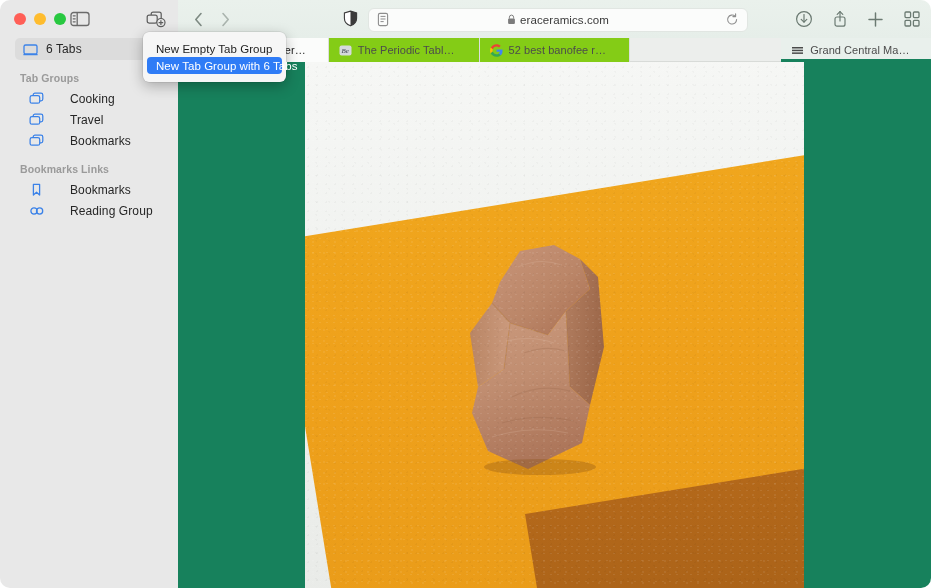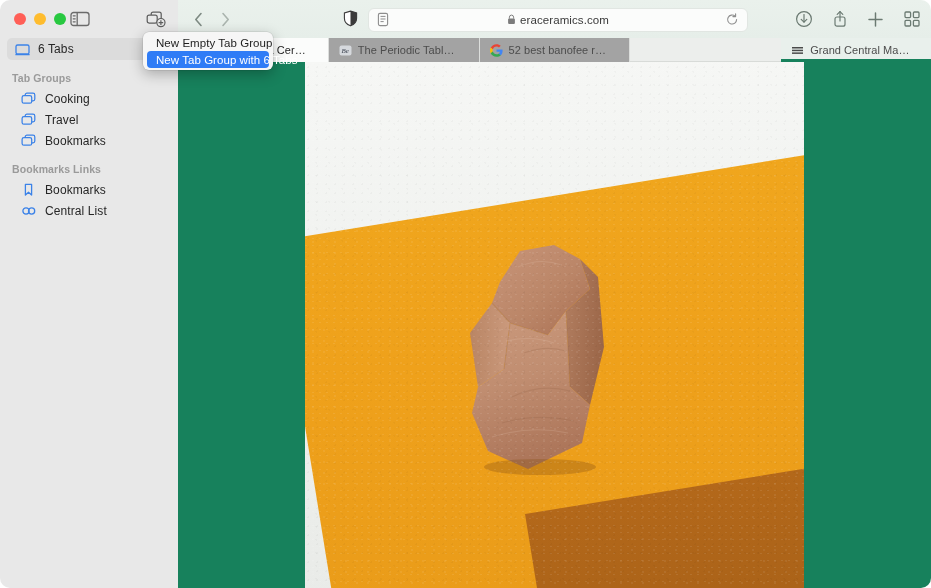--- a/index.html
+++ b/index.html
@@ -24,32 +24,32 @@
   }
   .dot{width:12px;height:12px;border-radius:50%;display:block;}
   .dot.red{background:#ff5f57;}
   .dot.yellow{background:#febc2e;}
   .dot.green{background:#28c840;}
   .sb-toggle{
     position:absolute;left:70px;top:11px;width:20px;height:16px;
   }
   .sb-toggle svg{display:block;}
 
-  .sidebar-list{position:absolute;left:0;top:38px;width:178px;}
+  .sidebar-list{position:absolute;left:8px;top:38px;width:178px;}
   .tabs-row{
     margin:0 7px;height:22px;border-radius:5px;background:#dcdcdc;
     display:flex;align-items:center;padding:0 8px;gap:8px;
   }
   .tabs-row .label{font-size:12px;color:#262626;letter-spacing:.1px;}
   .section-head{
     font-size:10.5px;color:#9a9a9a;font-weight:600;
     padding:12px 0 4px 12px;letter-spacing:.1px;
   }
   .sb-item{
-    display:flex;align-items:center;gap:9px;height:21px;
+    display:flex;align-items:center;gap:26px;height:21px;
     padding:0 8px 0 14px;margin:0 7px;border-radius:5px;
   }
   .sb-item .label{font-size:12px;color:#262626;letter-spacing:.1px;}
   .ico{width:15px;height:15px;display:flex;align-items:center;justify-content:center;flex:0 0 15px;}
   .ico svg{display:block;}
 
   
   .chrome{
     position:absolute;left:178px;top:0;width:753px;height:38px;
     background:linear-gradient(180deg,#eaf1ec 0%,#e6eee9 100%);
@@ -81,21 +81,21 @@
 
   
   .tabstrip{
     position:absolute;left:178px;top:38px;width:753px;height:24px;
     background:#eceeec;display:flex;
     box-shadow:inset 0 -1px 0 #d8dbd8;
   }
   .tab{
     flex:1 1 0;min-width:0;height:24px;display:flex;align-items:center;
     gap:6px;padding:0 10px;box-sizing:border-box;
-    border-right:1px solid #dcdedc;background:#a3a3a3;
+    border-right:1px solid #dcdedc;background:#84cc16;
     position:relative;
   }
   .tab:last-child{border-right:none;}
   .tab.active{background:#fbfcfb;}
   .tab .t-ico{width:13px;height:13px;flex:0 0 13px;display:flex;align-items:center;justify-content:center;}
   .tab .t-ico svg{display:block;}
   .tab .t-label{
     font-size:11px;color:#4c4c4c;white-space:nowrap;overflow:hidden;
     text-overflow:ellipsis;letter-spacing:.05px;
   }
@@ -137,24 +137,24 @@
       radial-gradient(circle at 86% 74%, rgba(0,0,0,.10) 0 1px, transparent 1px);
     background-size:7px 7px,9px 9px,11px 11px,13px 13px;
   }
 
   
   .clay{position:absolute;left:157px;top:175px;width:165px;height:240px;}
   .clay svg{display:block;width:100%;height:100%;}
 
   
   .menu{
-    position:absolute;left:143px;top:32px;width:130px;
+    position:absolute;left:143px;top:32px;width:143px;
     background:#f6f6f6;border-radius:6px;
     box-shadow:0 4px 14px rgba(0,0,0,.28),0 0 0 .5px rgba(0,0,0,.12);
-    padding:2px 0;z-index:40;
+    padding:8px 0;z-index:40;
   }
   .menu-item{
     height:17px;display:flex;align-items:center;padding:0 9px;
     font-size:11.5px;color:#1d1d1d;margin:0 4px;border-radius:4px;
     letter-spacing:.05px;white-space:nowrap;
   }
   .menu-item.sel{background:#2f7cf6;color:#ffffff;}
 </style>
 </head>
 <body>
@@ -234,21 +234,21 @@
         <span class="label">Bookmarks</span>
       </div>
 
       <div class="sb-item">
         <span class="ico">
           <svg width="15" height="12" viewBox="0 0 15 12">
             <circle cx="5" cy="6" r="3.1" fill="none" stroke="#3b82e8" stroke-width="1.3"></circle>
             <circle cx="10.6" cy="6" r="3.1" fill="none" stroke="#3b82e8" stroke-width="1.3"></circle>
           </svg>
         </span>
-        <span class="label">Central List</span>
+        <span class="label">Reading Group</span>
       </div>
 
     </div>
   </div>
 
   <div style="position:absolute;left:146px;top:11px;width:20px;height:17px;z-index:5;">
     <svg width="20" height="17" viewBox="0 0 20 17">
       <rect x="5.2" y="1.1" width="10" height="8" rx="1.9" fill="none" stroke="#5e5e5e" stroke-width="1.25"></rect>
       <rect x="1.2" y="4" width="10" height="8" rx="1.9" fill="#e8e8e8" stroke="#5e5e5e" stroke-width="1.25"></rect>
       <circle cx="14.9" cy="11.6" r="4.1" fill="#e8e8e8" stroke="#5e5e5e" stroke-width="1.2"></circle>

